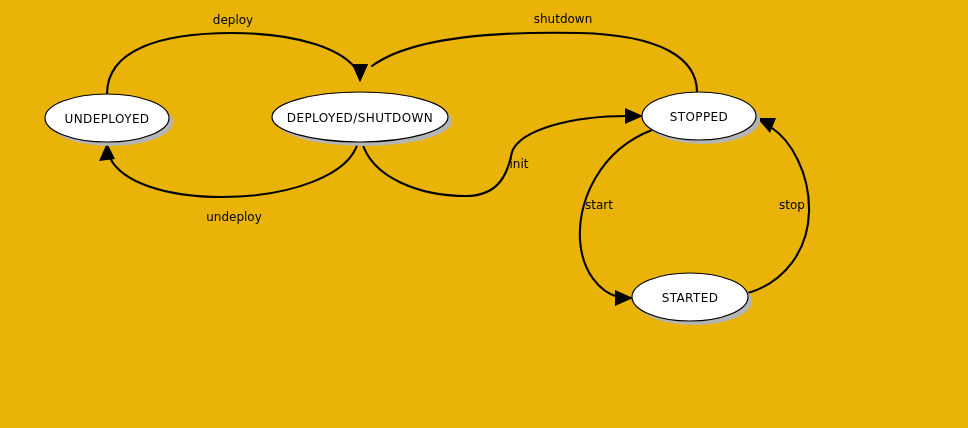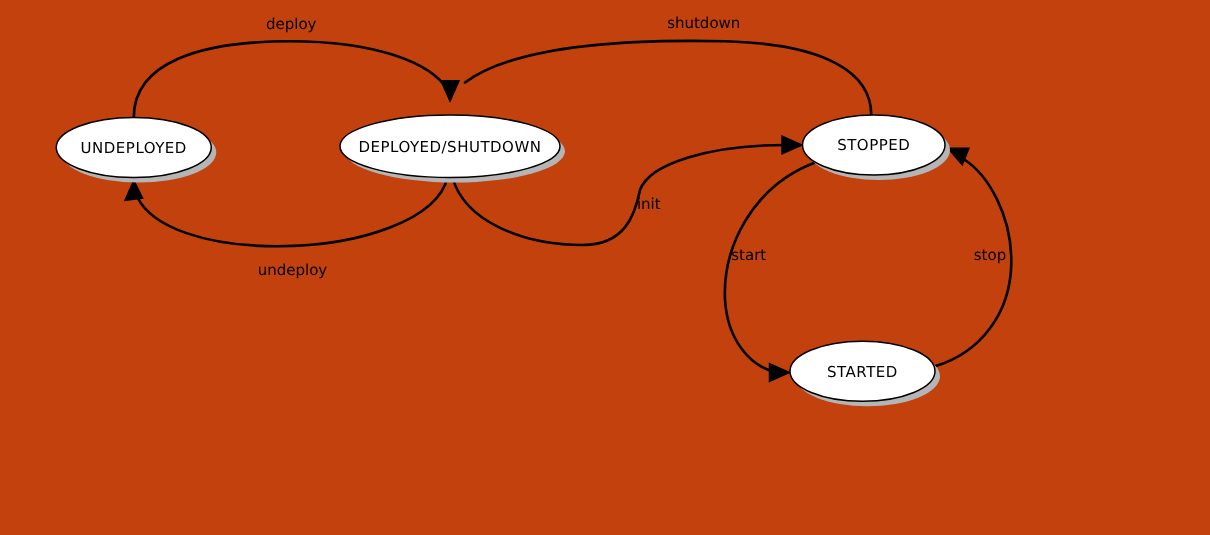--- a/index.html
+++ b/index.html
@@ -7,21 +7,21 @@
     padding: 0;
     background: #ffffff;
   }
   body {
     font-family: "DejaVu Sans", sans-serif;
   }
   #diagram-canvas {
     position: relative;
     width: 968px;
     height: 428px;
-    background: #c2410c;
+    background: #eab308;
     overflow: hidden;
   }
   svg#state-diagram {
     display: block;
     width: 968px;
     height: 428px;
   }
   .state-ellipse {
     fill: #ffffff;
     stroke: #000000;

